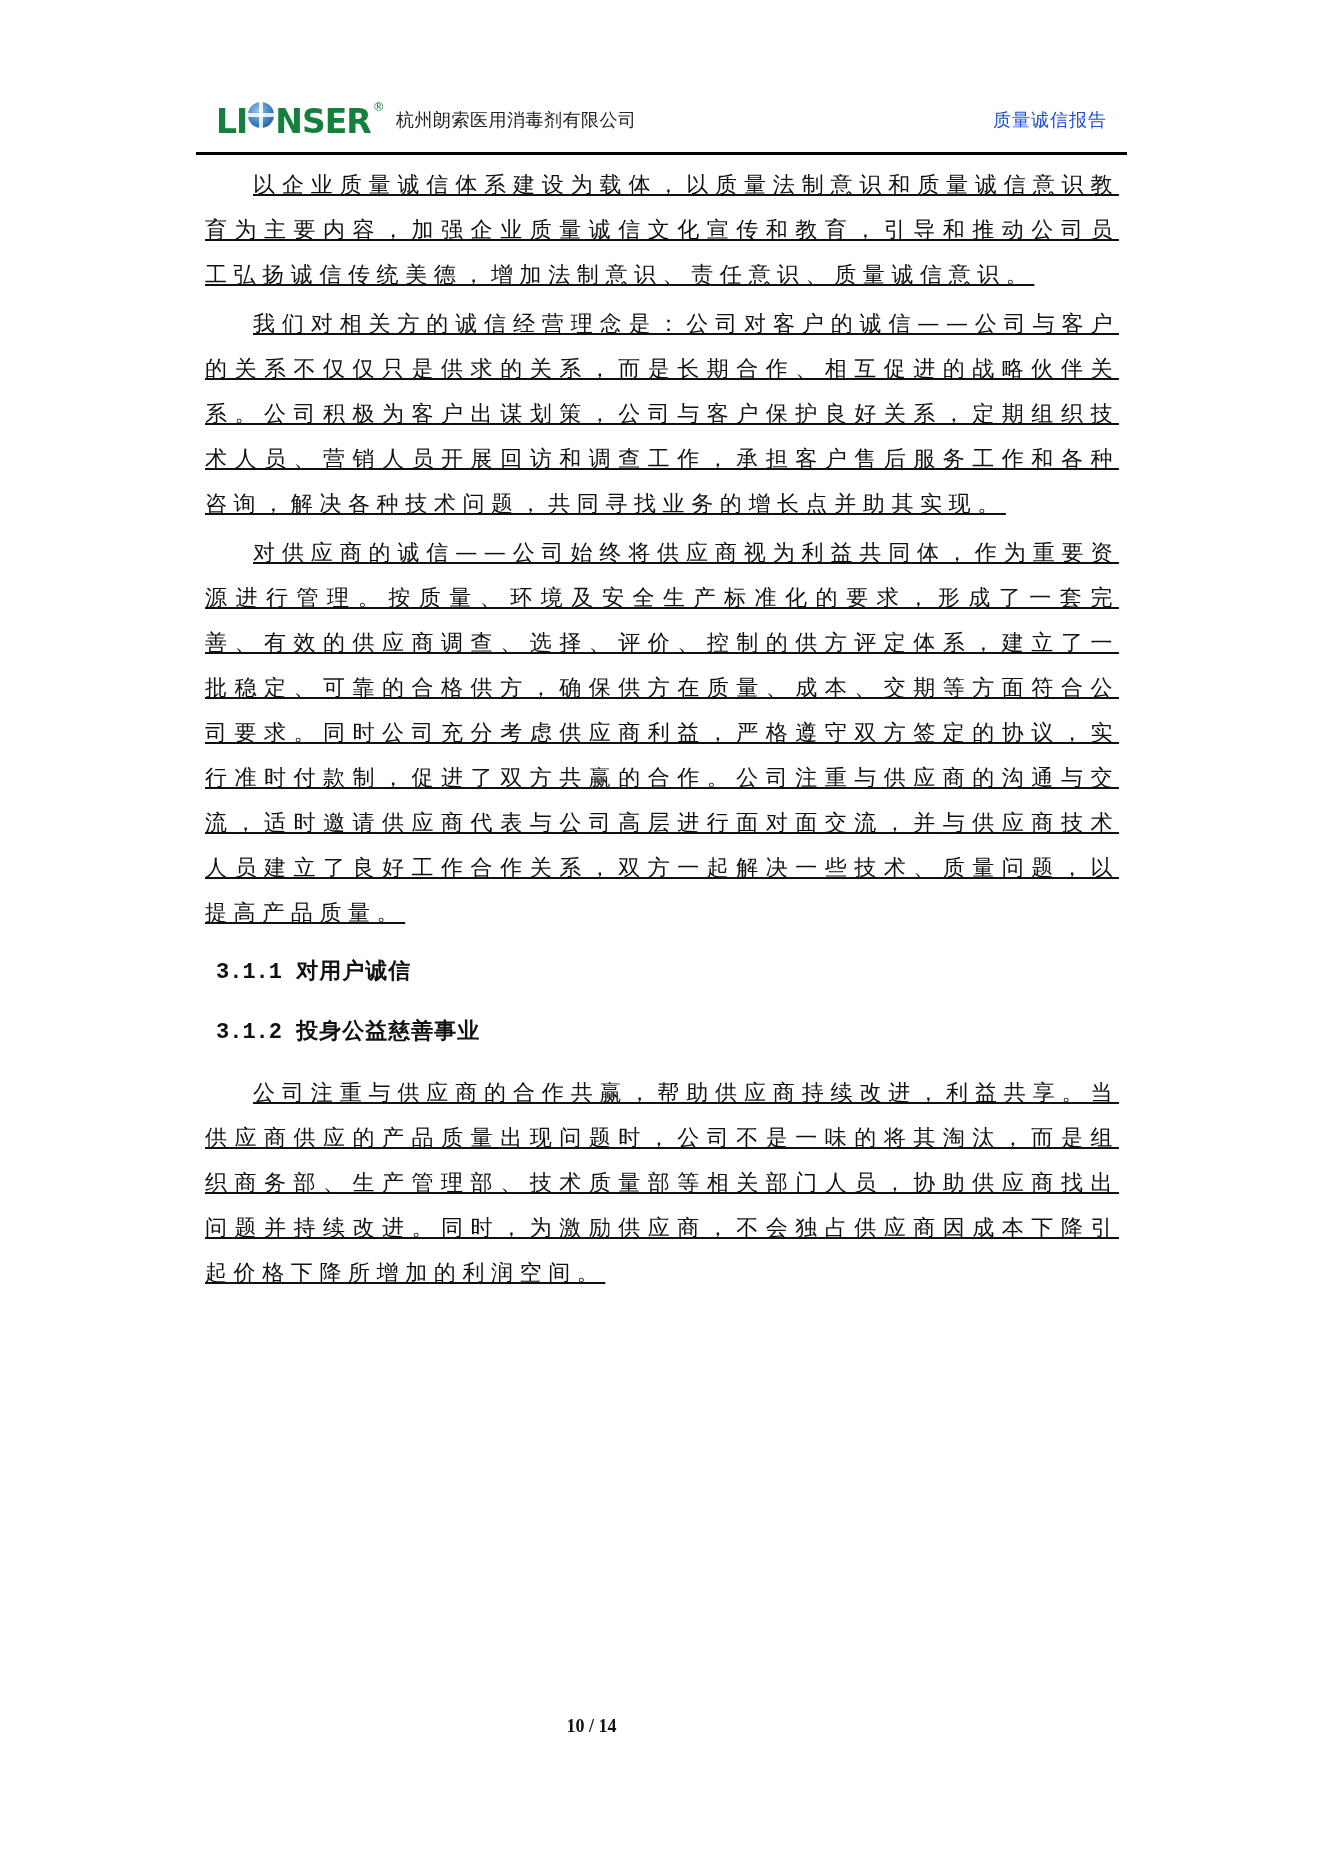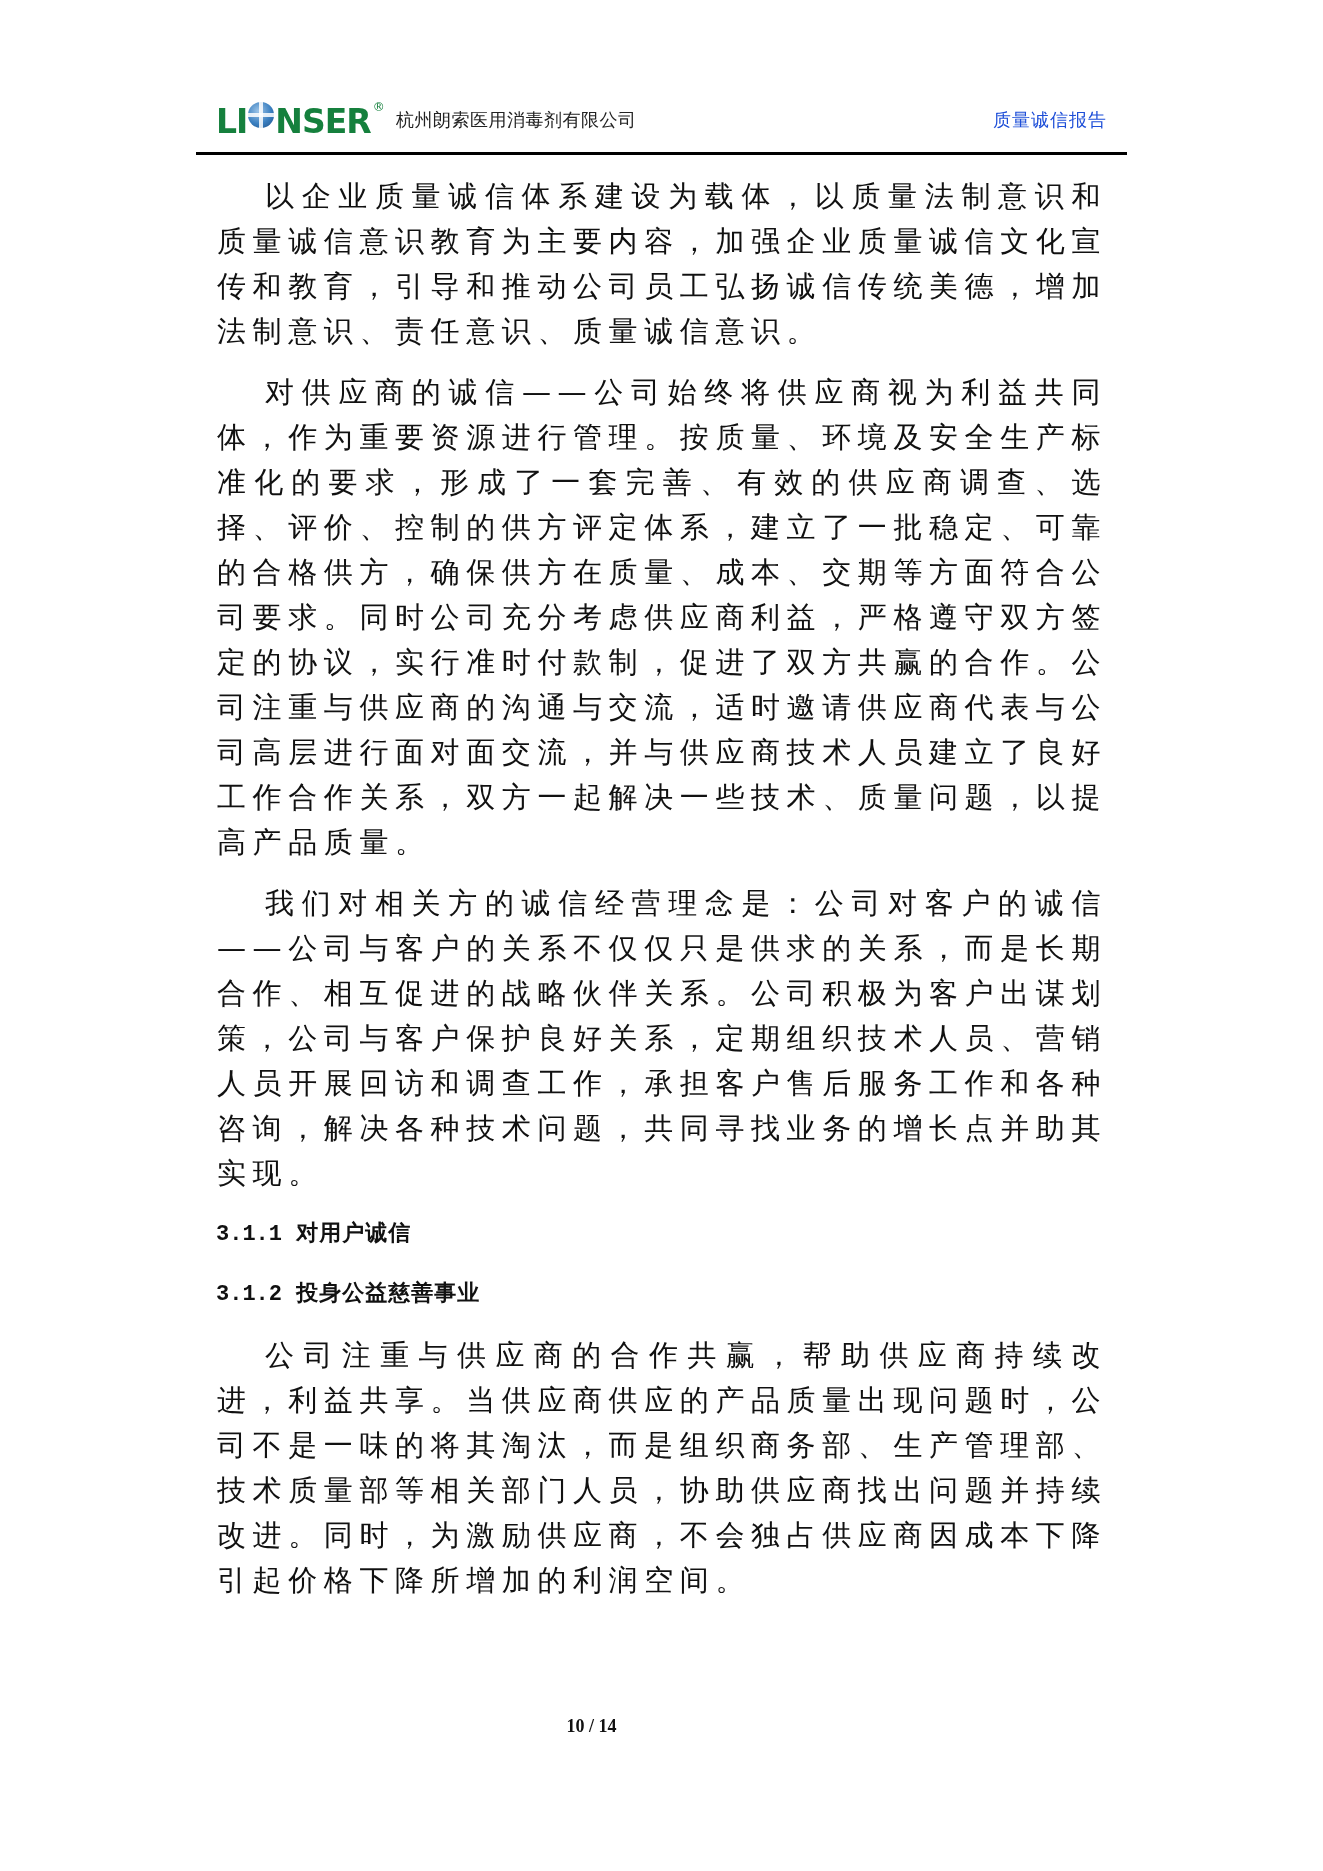--- a/index.html
+++ b/index.html
@@ -91,27 +91,28 @@
       height: 3px;
       background: #000000;
     }
     .content {
       position: absolute;
       left: 201px;
       top: 158px;
       width: 922px;
     }
     .para {
-      margin: 16px;
-      font-size: 29px;
+      margin: 4px;
+      font-size: 22px;
       line-height: 45px;
       letter-spacing: 6.6px;
       text-indent: 48px;
       text-align: justify;
       word-break: break-all;
+      text-decoration: underline;
     }
     .heading {
       margin: 15px;
       font-size: 22px;
       line-height: 45px;
       letter-spacing: 1px;
       font-family: Liberation Mono, monospace;
     }
     .heading .num {
       letter-spacing: 0;
@@ -138,22 +139,22 @@
     <span>NSER</span>
     <span class="reg">®</span>
   </div>
   <div class="company-name">杭州朗索医用消毒剂有限公司</div>
   <div class="report-title">质量诚信报告</div>
 </div>
 <div class="header-rule"></div>
 
 <div class="content">
   <p class="para">以企业质量诚信体系建设为载体，以质量法制意识和质量诚信意识教育为主要内容，加强企业质量诚信文化宣传和教育，引导和推动公司员工弘扬诚信传统美德，增加法制意识、责任意识、质量诚信意识。</p>
+  <p class="para">我们对相关方的诚信经营理念是：公司对客户的诚信——公司与客户的关系不仅仅只是供求的关系，而是长期合作、相互促进的战略伙伴关系。公司积极为客户出谋划策，公司与客户保护良好关系，定期组织技术人员、营销人员开展回访和调查工作，承担客户售后服务工作和各种咨询，解决各种技术问题，共同寻找业务的增长点并助其实现。</p>
   <p class="para">对供应商的诚信——公司始终将供应商视为利益共同体，作为重要资源进行管理。按质量、环境及安全生产标准化的要求，形成了一套完善、有效的供应商调查、选择、评价、控制的供方评定体系，建立了一批稳定、可靠的合格供方，确保供方在质量、成本、交期等方面符合公司要求。同时公司充分考虑供应商利益，严格遵守双方签定的协议，实行准时付款制，促进了双方共赢的合作。公司注重与供应商的沟通与交流，适时邀请供应商代表与公司高层进行面对面交流，并与供应商技术人员建立了良好工作合作关系，双方一起解决一些技术、质量问题，以提高产品质量。</p>
-  <p class="para">我们对相关方的诚信经营理念是：公司对客户的诚信——公司与客户的关系不仅仅只是供求的关系，而是长期合作、相互促进的战略伙伴关系。公司积极为客户出谋划策，公司与客户保护良好关系，定期组织技术人员、营销人员开展回访和调查工作，承担客户售后服务工作和各种咨询，解决各种技术问题，共同寻找业务的增长点并助其实现。</p>
 
   <h3 class="heading">
     <span class="num">3.1.1</span>
     <span>对用户诚信</span>
   </h3>
 
   <h3 class="heading">
     <span class="num">3.1.2</span>
     <span>投身公益慈善事业</span>
   </h3>

